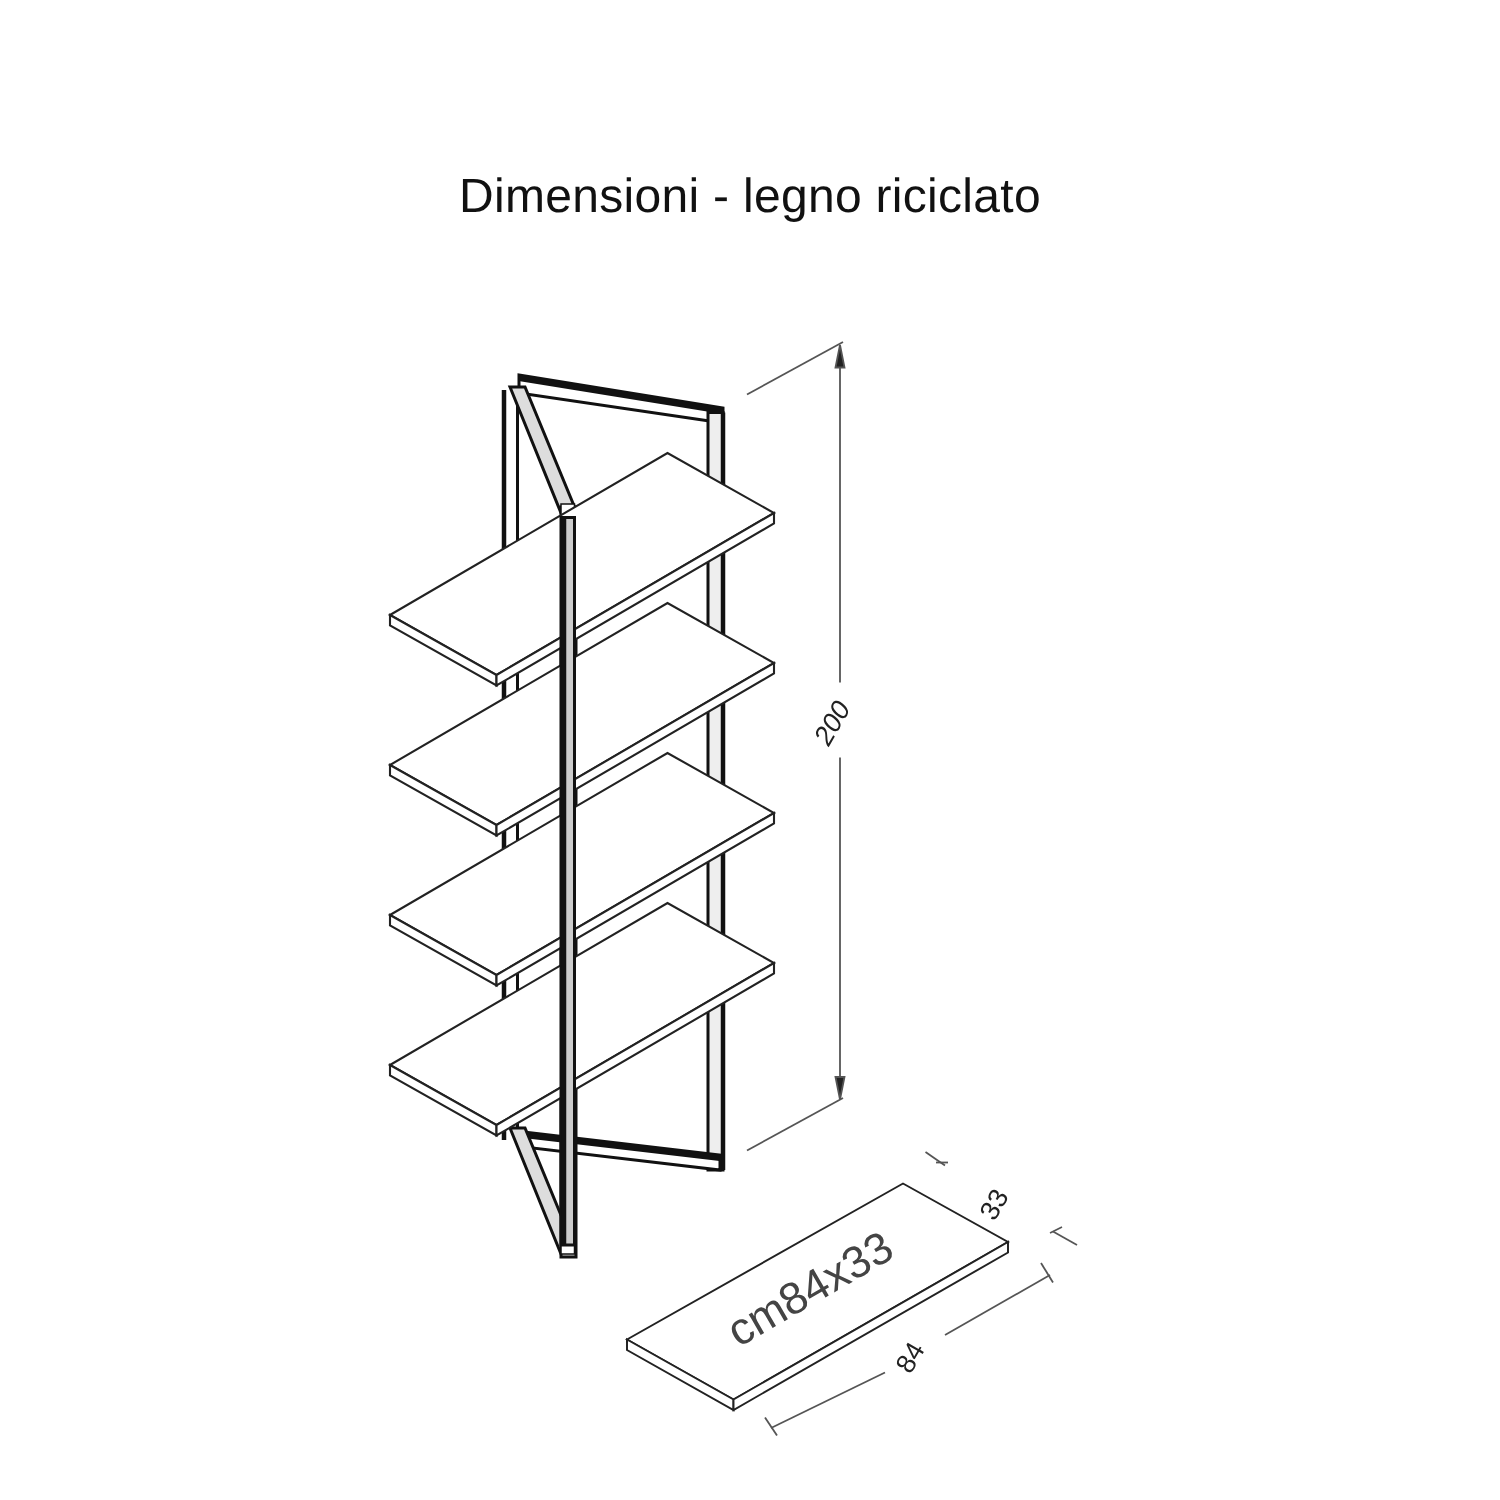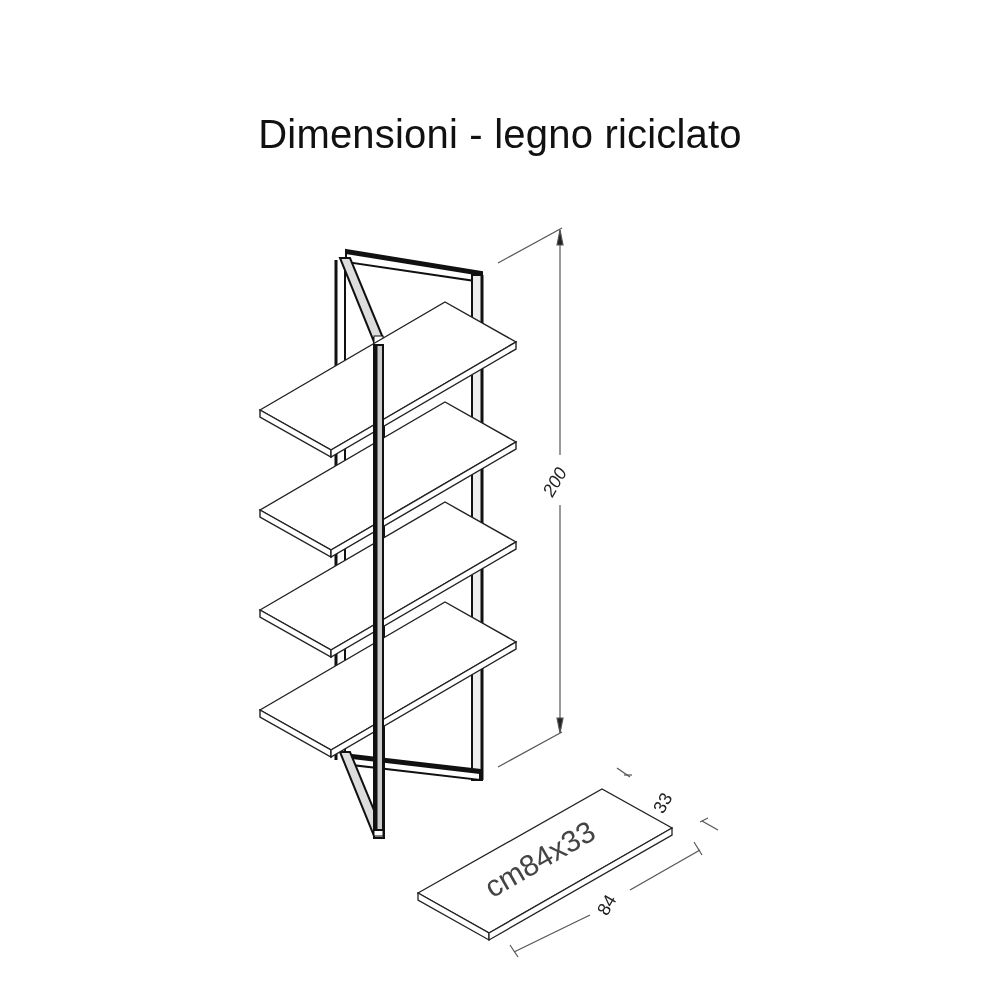--- a/index.html
+++ b/index.html
@@ -1,17 +1,17 @@
 <!DOCTYPE html>
 <html><head>
 <meta charset="utf-8">
 <style>
   html, body { margin:0; padding:0; background:#ffffff; }
   body { width:1000px; height:1000px; position:relative; overflow:hidden; font-family:"Liberation Sans", sans-serif; }
-  .title { position:absolute; left:0; top:112px; width:1000px; text-align:center; font-size:40px; color:#111; letter-spacing:0.2px; }
+  .title { position:absolute; left:0; top:112px; width:1000px; text-align:center; font-size:32px; color:#111; letter-spacing:0.2px; }
   svg { position:absolute; left:0; top:0; }
   .dimtext { font-family:"Liberation Sans", sans-serif; font-style:italic; fill:#222; }
   .labeltext { font-family:"Liberation Sans", sans-serif; fill:#444; }
 </style>
 </head>
 <body>
 
 <div class="title">Dimensioni - legno riciclato</div>
 
 <svg width="1000" height="1000" viewBox="0 0 1000 1000">

